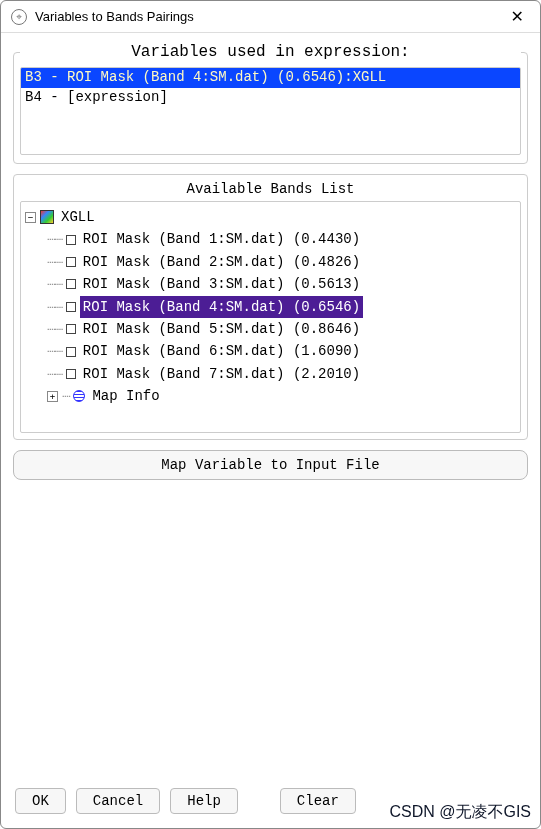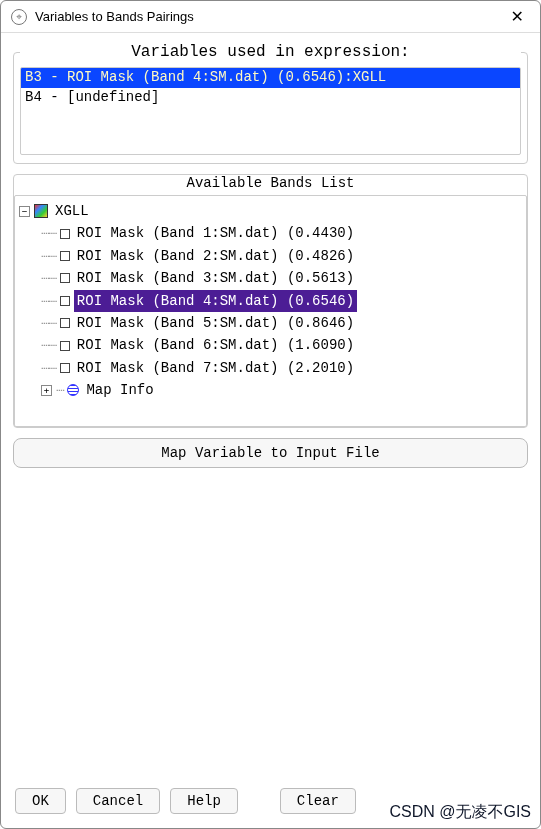--- a/index.html
+++ b/index.html
@@ -89,21 +89,21 @@
     }
     .var-item {
       padding: 1px 4px;
       white-space: pre;
       cursor: pointer;
     }
     .var-item.selected { background: #0a46ff; color: #fef9c3; }
     .bands-outer {
       border: 1px solid #ccc;
       border-radius: 4px;
-      padding: 0;
+      padding: 6px;
     }
     .bands-header {
       text-align: center;
       font-family: "SimSun","Courier New",monospace;
       font-size: 14px;
       margin-bottom: 4px;
     }
     .tree {
       border: 1px solid #ccc;
       border-radius: 2px;
@@ -194,21 +194,21 @@
     <span class="close-btn">✕</span>
   </div>
 
   <div class="body">
 
 
     <fieldset>
       <legend>Variables used in expression:</legend>
       <div class="varlist" id="varlist">
           <div class="var-item selected">B3 - ROI Mask (Band 4:SM.dat) (0.6546):XGLL</div>
-          <div class="var-item">B4 - [undefined]</div>
+          <div class="var-item">B4 - [expression]</div>
         </div>
     </fieldset>
 
     <div class="bands-outer">
       <div class="bands-header">Available Bands List</div>
       <div class="tree" id="tree">
           <div class="tree-row">
             <span class="twisty">−</span>
             <span class="file-icon"></span>
             <span class="tree-label">XGLL</span>

